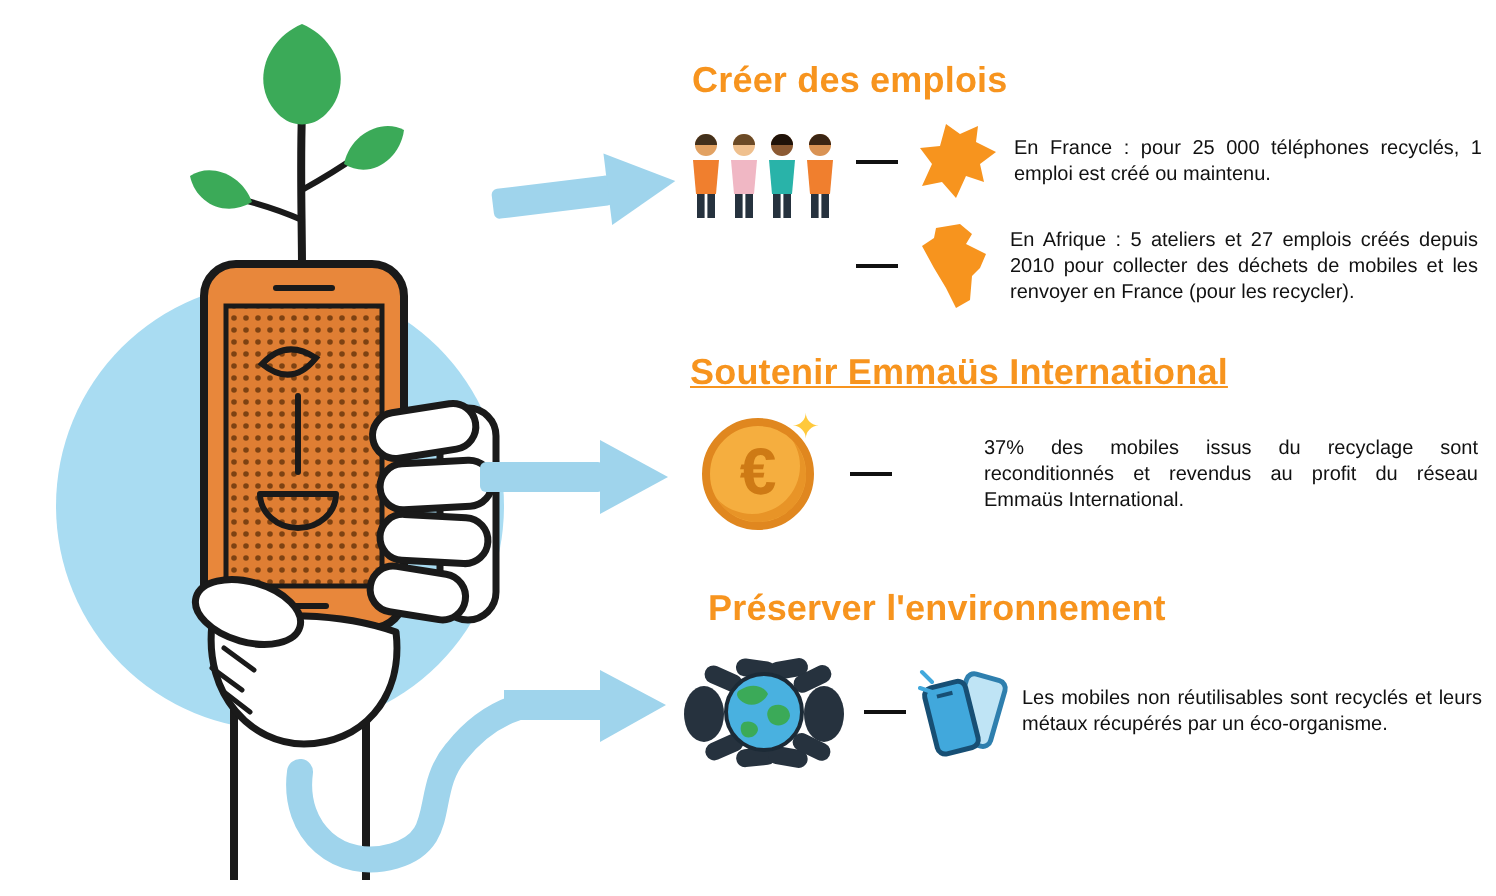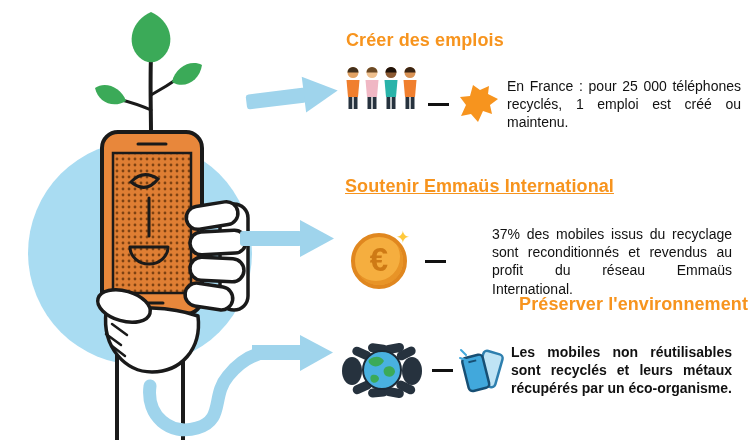--- a/index.html
+++ b/index.html
@@ -1,21 +1,21 @@
 <!DOCTYPE html>
 <html><head>
 <meta charset="utf-8">
 <style>
   html,body{margin:0;padding:0;background:#ffffff;}
   body{width:748px;height:448px;font-family:"Liberation Sans",sans-serif;overflow:hidden;}
   .canvas{position:relative;width:748px;height:448px;background:#fff;border-radius:27px;}
   .bg-svg{position:absolute;left:0;top:0;}
   .sec{position:absolute;}
   .sec h2{margin:0;font-size:18px;font-weight:700;color:#F7941E;letter-spacing:.1px;}
-  .body-text{margin:16px;font-size:14px;line-height:1.3;color:#111;text-align:justify;}
+  .body-text{margin:0;font-size:10px;line-height:1.3;color:#111;text-align:justify;}
   .dash{display:inline-block;width:21px;height:2.5px;background:#111;flex:none;}
   .row{display:flex;align-items:center;}
   
   .sec-jobs{left:336px;top:30px;width:412px;}
   .sec-jobs h2{margin:0 0 10px 10px;}
   .jobs-body{display:flex;align-items:flex-start;}
   .people-svg{margin:4px 0 0 8px;flex:none;}
   .jobs-items{margin-left:10px;flex:1;}
   .jobs-item{display:flex;align-items:center;}
   .jobs-item + .jobs-item{margin-top:10px;}
@@ -27,25 +27,25 @@
   .sec-emmaus h2{margin:0 0 12px 2px;text-decoration:underline;}
   .coin{position:relative;flex:none;width:48px;height:48px;margin-left:8px;border-radius:50%;
         border:4px solid #E0871F;background:#F5AE3F;
         box-shadow:inset -3px -4px 0 #E89427;display:flex;align-items:center;justify-content:center;}
   .euro{font-size:33px;font-weight:700;color:#CE7A15;line-height:1;margin-top:-3px;}
   .coin-sparkle{position:absolute;top:-10px;right:-7px;font-size:17px;color:#FFC93C;}
   .sec-emmaus .dash{margin-left:18px;}
   .t-emmaus{width:247px;margin-left:46px;}
   
   .sec-env{left:336px;top:294px;width:412px;}
-  .sec-env h2{margin:0 0 12px 18px;text-align:right;}
+  .sec-env h2{margin:0 0 12px 18px;}
   .hands-svg{margin-left:6px;flex:none;}
   .sec-env .dash{margin-left:10px;}
   .phones-svg{margin-left:6px;flex:none;}
-  .t-env{width:230px;margin-left:6px;font-weight:bold;}
+  .t-env{width:230px;margin-left:6px;}
 </style>
 </head>
 <body>
 
 <div class="canvas">
 
   <svg class="bg-svg" width="748" height="448" viewBox="0 0 748 448">
     <defs>
       <pattern id="screenDots" width="6" height="6" patternUnits="userSpaceOnUse">
         <rect width="6" height="6" fill="#DF7E33"></rect>
@@ -138,20 +138,27 @@
           <path d="M3.5,7.5 a5.5,5.5 0 0 1 11,0 Z" fill="#3A2514"></path>
         </g>
       </svg>
       <div class="jobs-items">
         <div class="jobs-item">
           <span class="dash"></span>
           <svg width="40" height="40" viewBox="0 0 40 40">
             <path d="M14,1 L21,6 L30,2 L29,10 L39,15 L31,21 L33,30 L24,27 L19,38 L12,30 L2,32 L7,21 L1,13 L11,12 Z" fill="#F7941E"></path>
           </svg>
           <p class="body-text t-jobs">En France : pour 25 000 téléphones recyclés, 1 emploi est créé ou maintenu.</p>
+        </div>
+        <div class="jobs-item">
+          <span class="dash"></span>
+          <svg width="38" height="44" viewBox="0 0 38 44">
+            <path d="M9,3 L21,1 L27,6 L24,11 L34,16 L31,23 L27,27 L26,39 L19,43 L14,33 L8,23 L2,12 L8,8 Z" fill="#F7941E"></path>
+          </svg>
+          <p class="body-text t-jobs">En Afrique : 5 ateliers et 27 emplois créés depuis 2010 pour collecter des déchets de mobiles et les renvoyer en France (pour les recycler).</p>
         </div>
       </div>
     </div>
   </section>
 
   <section class="sec sec-emmaus">
     <h2>Soutenir Emmaüs International</h2>
     <div class="row">
       <div class="coin">
         <span class="euro">€</span>

